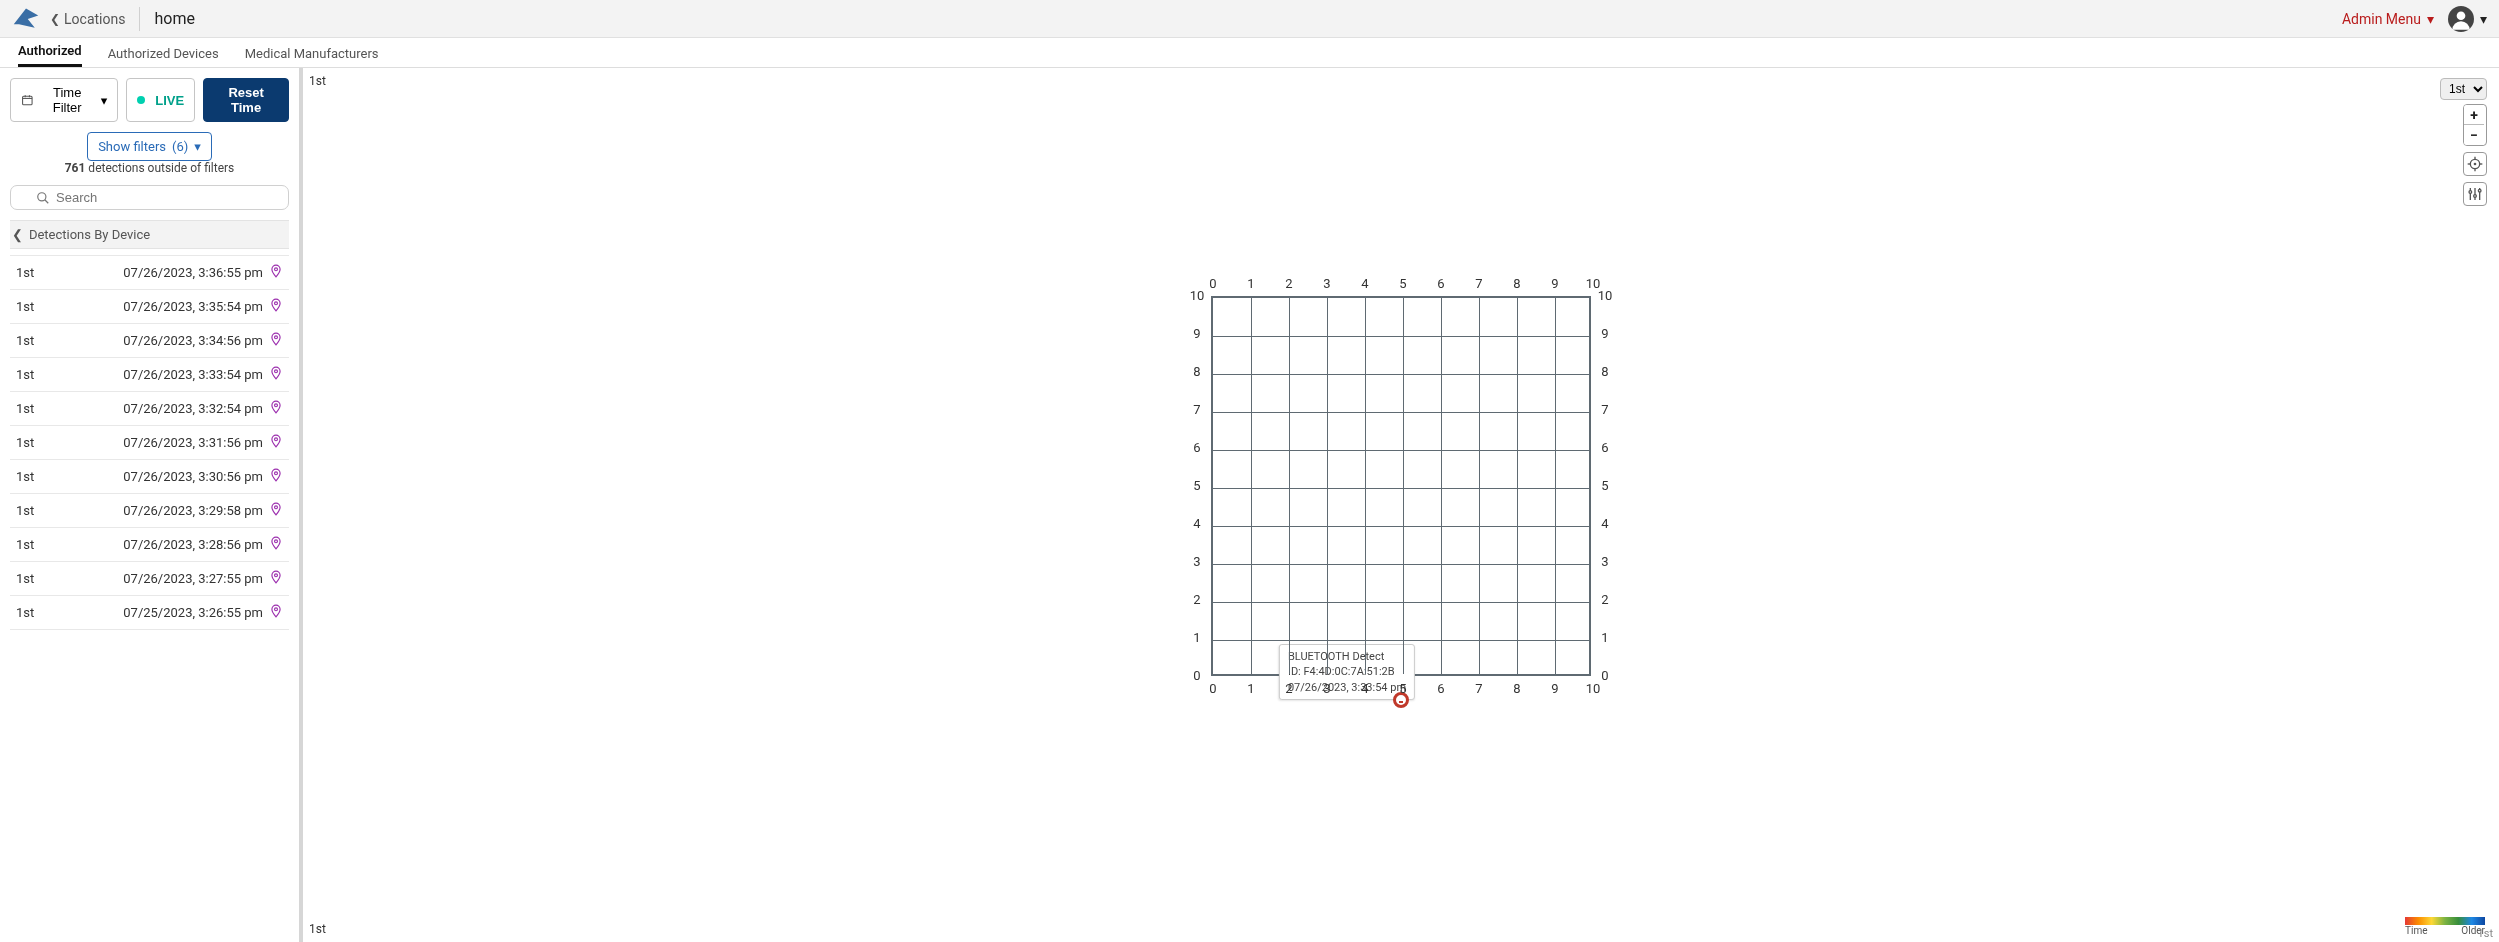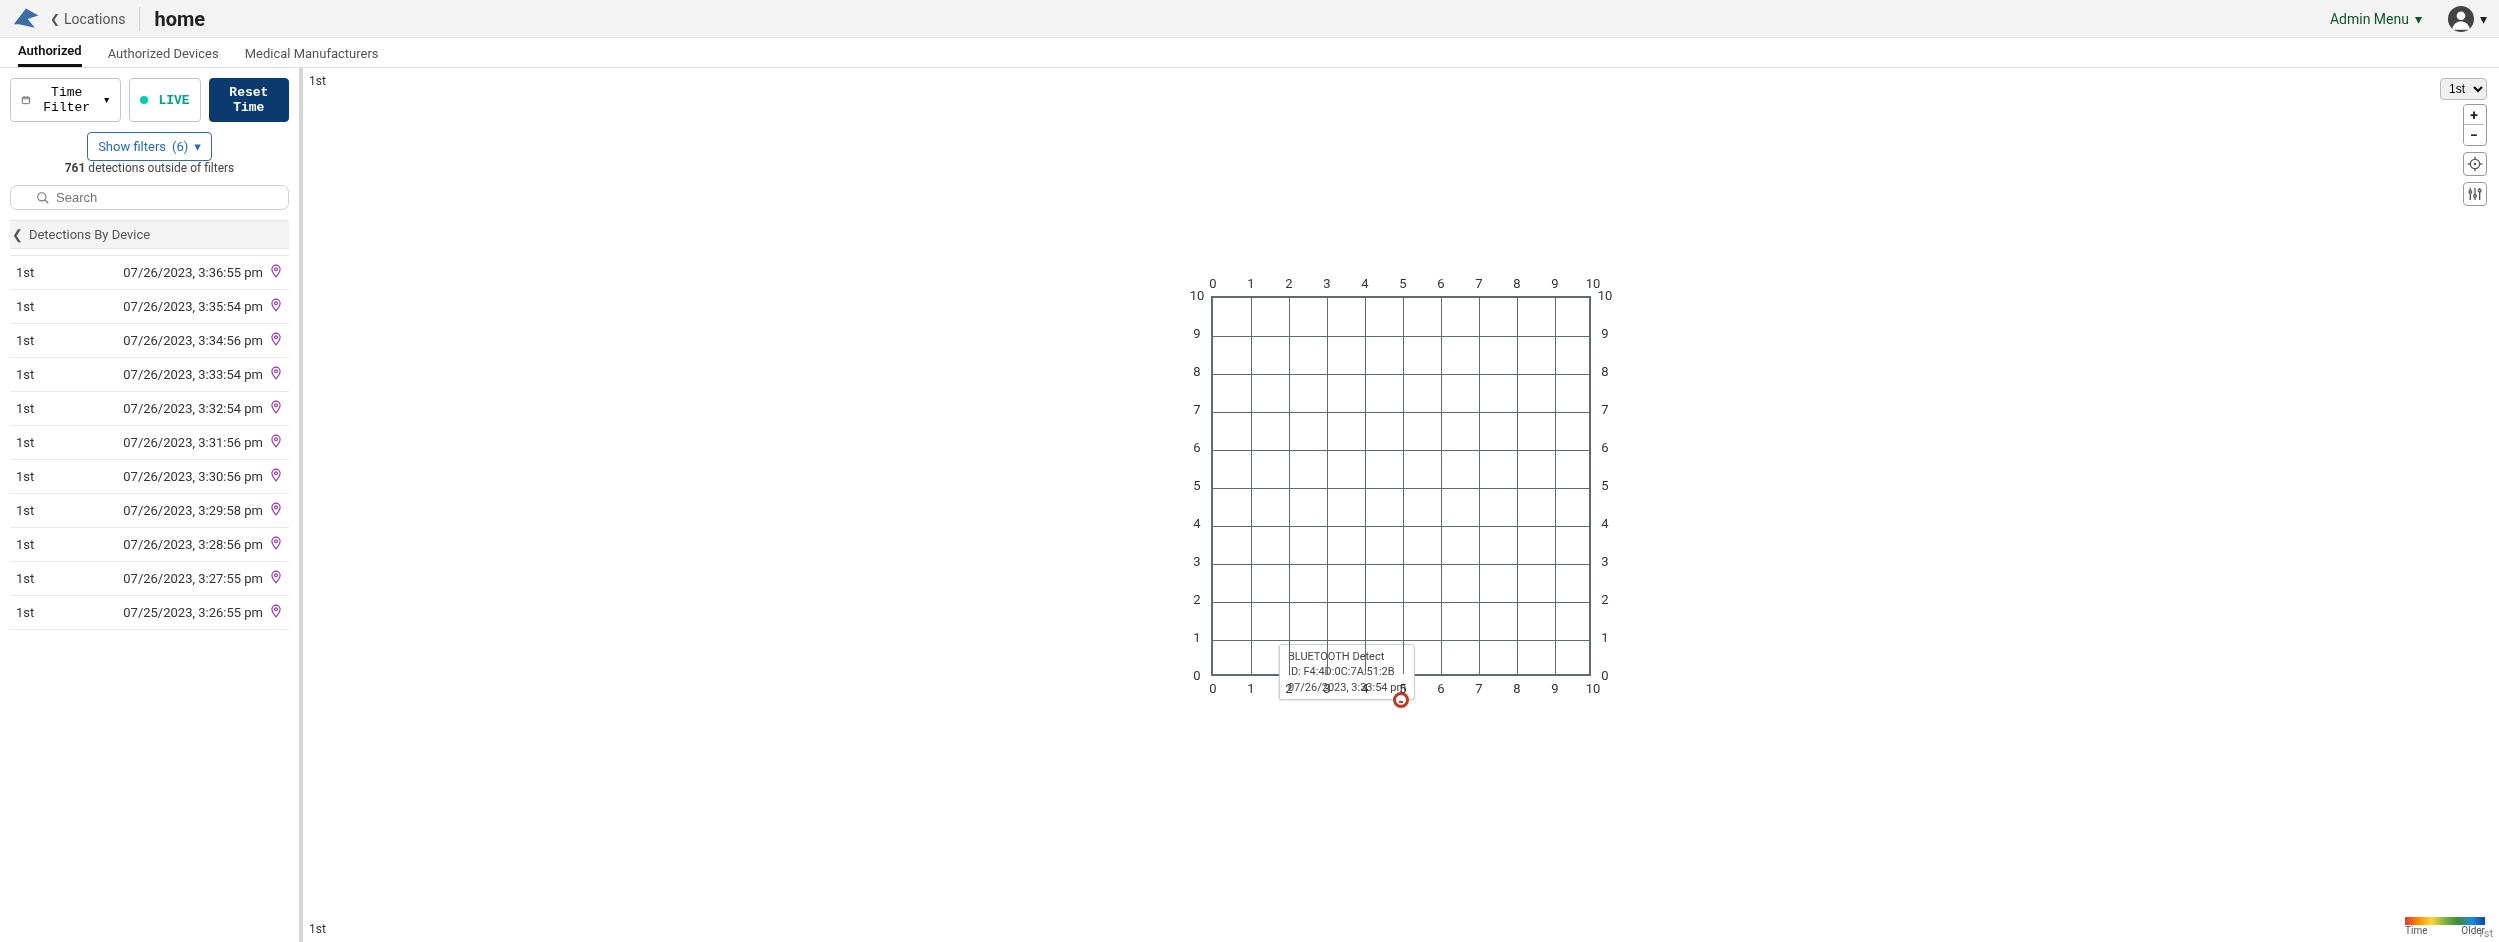--- a/index.html
+++ b/index.html
@@ -5,39 +5,39 @@
   * { box-sizing: border-box; margin: 0; padding: 0; }
   html, body { width: 100%; height: 100%; font-family: -apple-system, BlinkMacSystemFont, "Segoe UI", Roboto, Helvetica, Arial, sans-serif; font-size: 14px; color: #222; }
   body { display: flex; flex-direction: column; background: #f3f3f3; }
 
   
   .topbar { height: 38px; background: #f3f3f3; display: flex; align-items: center; padding: 0 12px; border-bottom: 1px solid #e0e0e0; }
   .logo { width: 28px; height: 28px; margin-right: 10px; }
   .back-link { display: flex; align-items: center; color: #555; text-decoration: none; font-size: 14px; }
   .back-link .chev { font-size: 12px; margin-right: 4px; }
   .vdiv { width: 1px; height: 24px; background: #d0d0d0; margin: 0 14px; }
-  .page-title { font-size: 20px; font-weight: 700; }
+  .page-title { font-size: 16px; font-weight: 400; }
   .topbar-spacer { flex: 1; }
-  .admin-menu { display: flex; align-items: center; color: #14532d; margin-right: 26px; cursor: pointer; }
+  .admin-menu { display: flex; align-items: center; color: #b91c1c; margin-right: 14px; cursor: pointer; }
   .admin-menu .chev-down { margin-left: 6px; }
   .avatar-wrap { display: flex; align-items: center; cursor: pointer; }
   .avatar-wrap .chev-down { margin-left: 6px; }
 
   
   .tabs { height: 30px; background: #fff; display: flex; align-items: flex-end; padding: 0 18px; border-bottom: 1px solid #ddd; }
   .tab { padding: 0 0 6px 0; margin-right: 26px; font-size: 13px; color: #555; cursor: pointer; }
   .tab.active { color: #111; font-weight: 600; border-bottom: 3px solid #111; }
 
   
   .main { flex: 1; display: flex; min-height: 0; background: #fff; }
 
   
   .sidebar { width: 300px; min-width: 300px; display: flex; flex-direction: column; border-right: 1px solid #d6d6d6; padding: 10px; background: #fff; }
   .toolbar-row { display: flex; gap: 8px; margin-bottom: 10px; }
-  .btn { border: 1px solid #c5c5c5; background: #fff; border-radius: 4px; padding: 6px 10px; font-size: 13px; display: inline-flex; align-items: center; gap: 6px; cursor: pointer; font-family: Liberation Mono, monospace; }
+  .btn { border: 1px solid #c5c5c5; background: #fff; border-radius: 4px; padding: 6px 10px; font-size: 13px; display: inline-flex; align-items: center; gap: 6px; cursor: pointer; }
   .btn.primary { background: #0b3a6f; border-color: #0b3a6f; color: #fff; font-weight: 600; }
   .live-dot { width: 8px; height: 8px; border-radius: 50%; background: #00d0b0; display: inline-block; margin-right: 4px; }
 
   .filter-row { display: flex; align-items: center; justify-content: space-between; margin-bottom: 10px; flex-direction: column; }
   .show-filters { border: 1px solid #2a6bb7; border-radius: 4px; padding: 6px 10px; color: #2a6bb7; font-size: 13px; display: inline-flex; align-items: center; gap: 6px; cursor: pointer; }
   .outside-filters { font-size: 12px; color: #444; }
   .outside-filters b { font-weight: 700; }
 
   .search-row { display: flex; align-items: center; border: 1px solid #d0d0d0; border-radius: 7px; padding: 4px 25px; margin-bottom: 10px; }
   .search-row input { flex: 1; border: none; outline: none; font-size: 13px; }

